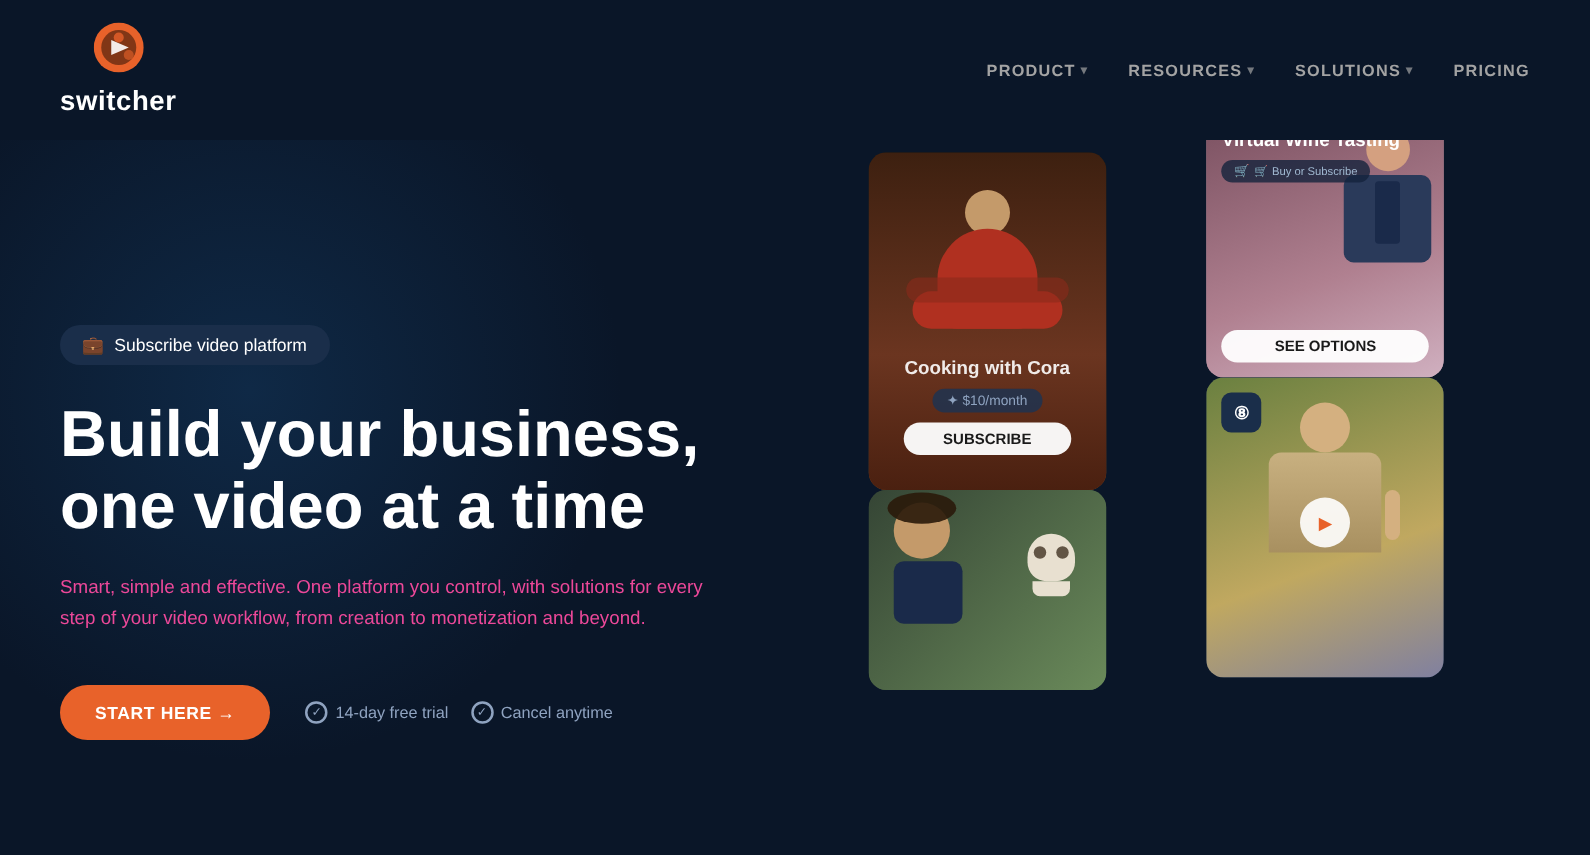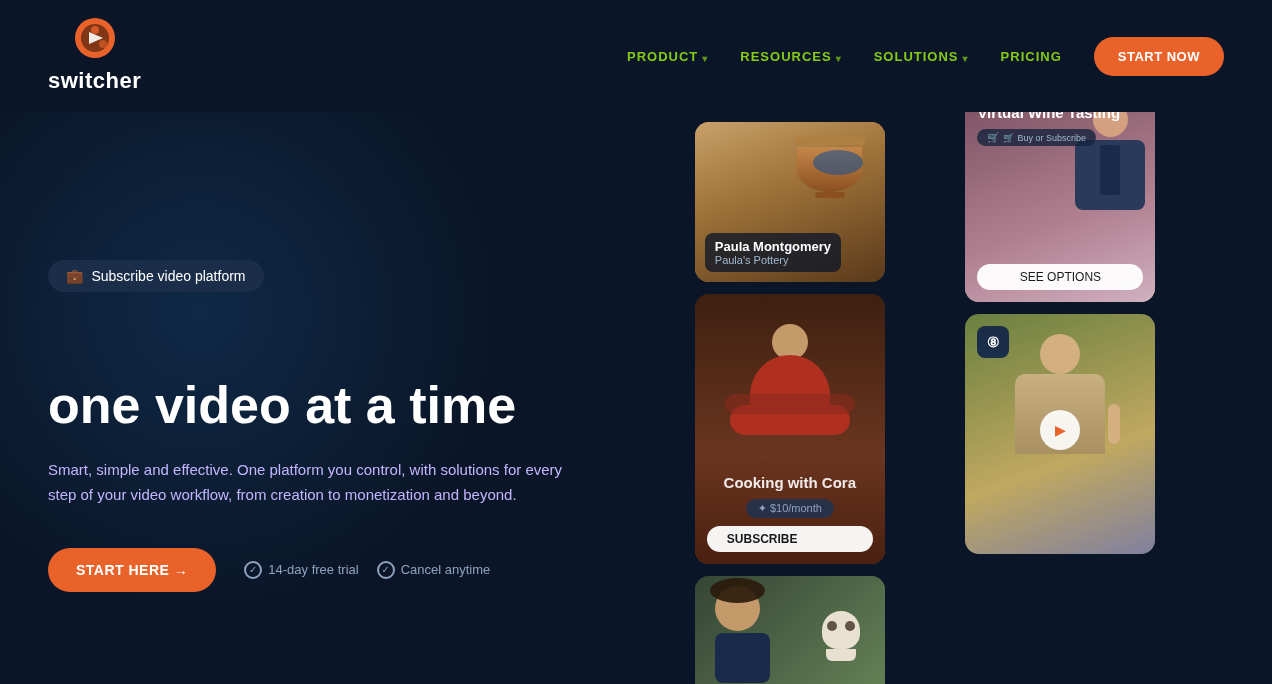--- a/index.html
+++ b/index.html
@@ -35,28 +35,28 @@
       font-size: 22px;
       font-weight: 600;
       letter-spacing: 0.5px;
     }
     .nav-links {
       display: flex;
       align-items: center;
       gap: 32px;
     }
     .nav-link {
-      color: #84cc16;
+      color: #a3a3a3;
       font-size: 13px;
       font-weight: 600;
       letter-spacing: 1px;
       text-transform: uppercase;
       cursor: pointer;
       display: flex;
-      align-items: flex-end;
+      align-items: center;
       gap: 4px;
     }
     .nav-link .chevron {
       font-size: 10px;
       opacity: 0.7;
     }
     .btn-start-now {
       background: #e8622a;
       color: #fff;
       border: none;
@@ -120,21 +120,21 @@
 
     .hero-title {
       color: #fff;
       font-size: 52px;
       font-weight: 800;
       line-height: 1.1;
       margin-bottom: 24px;
     }
 
     .hero-desc {
-      color: #c4b5fd;
+      color: #ec4899;
       font-size: 15px;
       line-height: 1.65;
       max-width: 520px;
       margin-bottom: 40px;
     }
 
     .cta-row {
       display: flex;
       align-items: center;
       gap: 28px;
@@ -186,21 +186,21 @@
       display: flex;
       gap: 12px;
       align-items: flex-start;
       padding-top: 10px;
       z-index: 2;
     }
 
     .cards-col {
       display: flex;
       flex-direction: column;
-      gap: 12px;
+      gap: 0;
     }
     .cards-col-left {
       flex: 1;
       margin-top: 0px;
     }
     .cards-col-right {
       flex: 1;
       margin-top: -30px;
     }
 
@@ -248,21 +248,21 @@
       background: linear-gradient(180deg, #2a1a0a 0%, #8b4513 100%);
     }
     .card-cooking-inner {
       width: 100%;
       height: 100%;
       background: linear-gradient(180deg, #3d2010 0%, #6b3520 60%, #4a2010 100%);
       position: relative;
       display: flex;
       flex-direction: column;
       justify-content: flex-end;
-      padding: 12px;
+      padding: 28px;
       align-items: center;
     }
     .cooking-text {
       color: rgba(255,255,255,0.9);
       font-size: 15px;
       font-weight: 600;
       text-align: center;
       margin-bottom: 8px;
     }
     .cooking-price-badge {
@@ -276,21 +276,21 @@
     .cooking-subscribe-btn {
       background: rgba(255,255,255,0.95);
       color: #1a1a1a;
       border: none;
       border-radius: 20px;
       padding: 6px 20px;
       font-size: 12px;
       font-weight: 700;
       cursor: pointer;
       width: 100%;
-      text-align: left;
+      text-align: center;
     }
     
     .cooking-person {
       position: absolute;
       top: 30px;
       left: 50%;
       transform: translateX(-50%);
       display: flex;
       flex-direction: column;
       align-items: center;
@@ -357,21 +357,21 @@
       align-items: center;
       gap: 4px;
     }
     .wine-see-options-btn {
       background: rgba(255,255,255,0.95);
       color: #1a1a1a;
       border: none;
       border-radius: 20px;
       padding: 6px 16px;
       font-size: 12px;
-      font-weight: 400;
+      font-weight: 700;
       cursor: pointer;
       width: 100%;
       text-align: center;
       margin-top: 18px;
     }
 
     
     .card-news {
       width: 190px;
       height: 240px;
@@ -503,34 +503,33 @@
       <span>RESOURCES</span>
       <span class="chevron">▾</span>
     </span>
     <span class="nav-link">
       <span>SOLUTIONS</span>
       <span class="chevron">▾</span>
     </span>
     <span class="nav-link">
       <span>PRICING</span>
     </span>
-    <button class="btn-start-now">START NOW</button>
   </div>
 </nav>
 
 <section class="hero">
 
   <div class="hero-left">
     <div class="badge">
       <span class="badge-icon">💼</span>
       <span class="badge-text">Subscribe video platform</span>
     </div>
 
     <h1 class="hero-title">
-      <br>
+      <span>Build your business,</span><br>
       <span>one video at a time</span>
     </h1>
 
     <p class="hero-desc">Smart, simple and effective. One platform you control, with solutions for every step of your video workflow, from creation to monetization and beyond.</p>
 
     <div class="cta-row">
       <button class="btn-start-here">START HERE →</button>
       <div class="trust-items">
         <div class="trust-item">
           <div class="check-icon">✓</div>
@@ -541,36 +540,20 @@
           <span>Cancel anytime</span>
         </div>
       </div>
     </div>
   </div>
 
   <div class="hero-right">
 
     <div class="cards-col cards-col-left">
 
-      <div class="card card-pottery">
-        <div class="card-pottery-img">
-
-          <div style="position:absolute; top:15px; right:20px;">
-            <div style="width:70px; height:8px; background:#b08040; border-radius:4px; margin-bottom:2px;"></div>
-            <div style="width:65px; height:45px; background:linear-gradient(180deg,#c4874a,#8b5020); border-radius:0 0 50% 50%; margin:0 auto;"></div>
-            <div style="width:30px; height:6px; background:#8b5020; border-radius:3px; margin:0 auto;"></div>
-          </div>
-
-          <div style="position:absolute; top:20px; right:22px; width:50px; height:25px; background:rgba(30,80,140,0.6); border-radius:50%; top:28px;"></div>
-          <div class="pottery-overlay">
-            <div class="pottery-name">Paula Montgomery</div>
-            <div class="pottery-sub">Paula's Pottery</div>
-          </div>
-        </div>
-      </div>
 
       <div class="card card-cooking">
         <div class="card-cooking-inner">
 
           <div class="cooking-person">
             <div class="person-head" style="background: #c49a6a;"></div>
             <div style="position:relative;">
               <div class="person-arms"></div>
               <div class="person-body"></div>
             </div>

